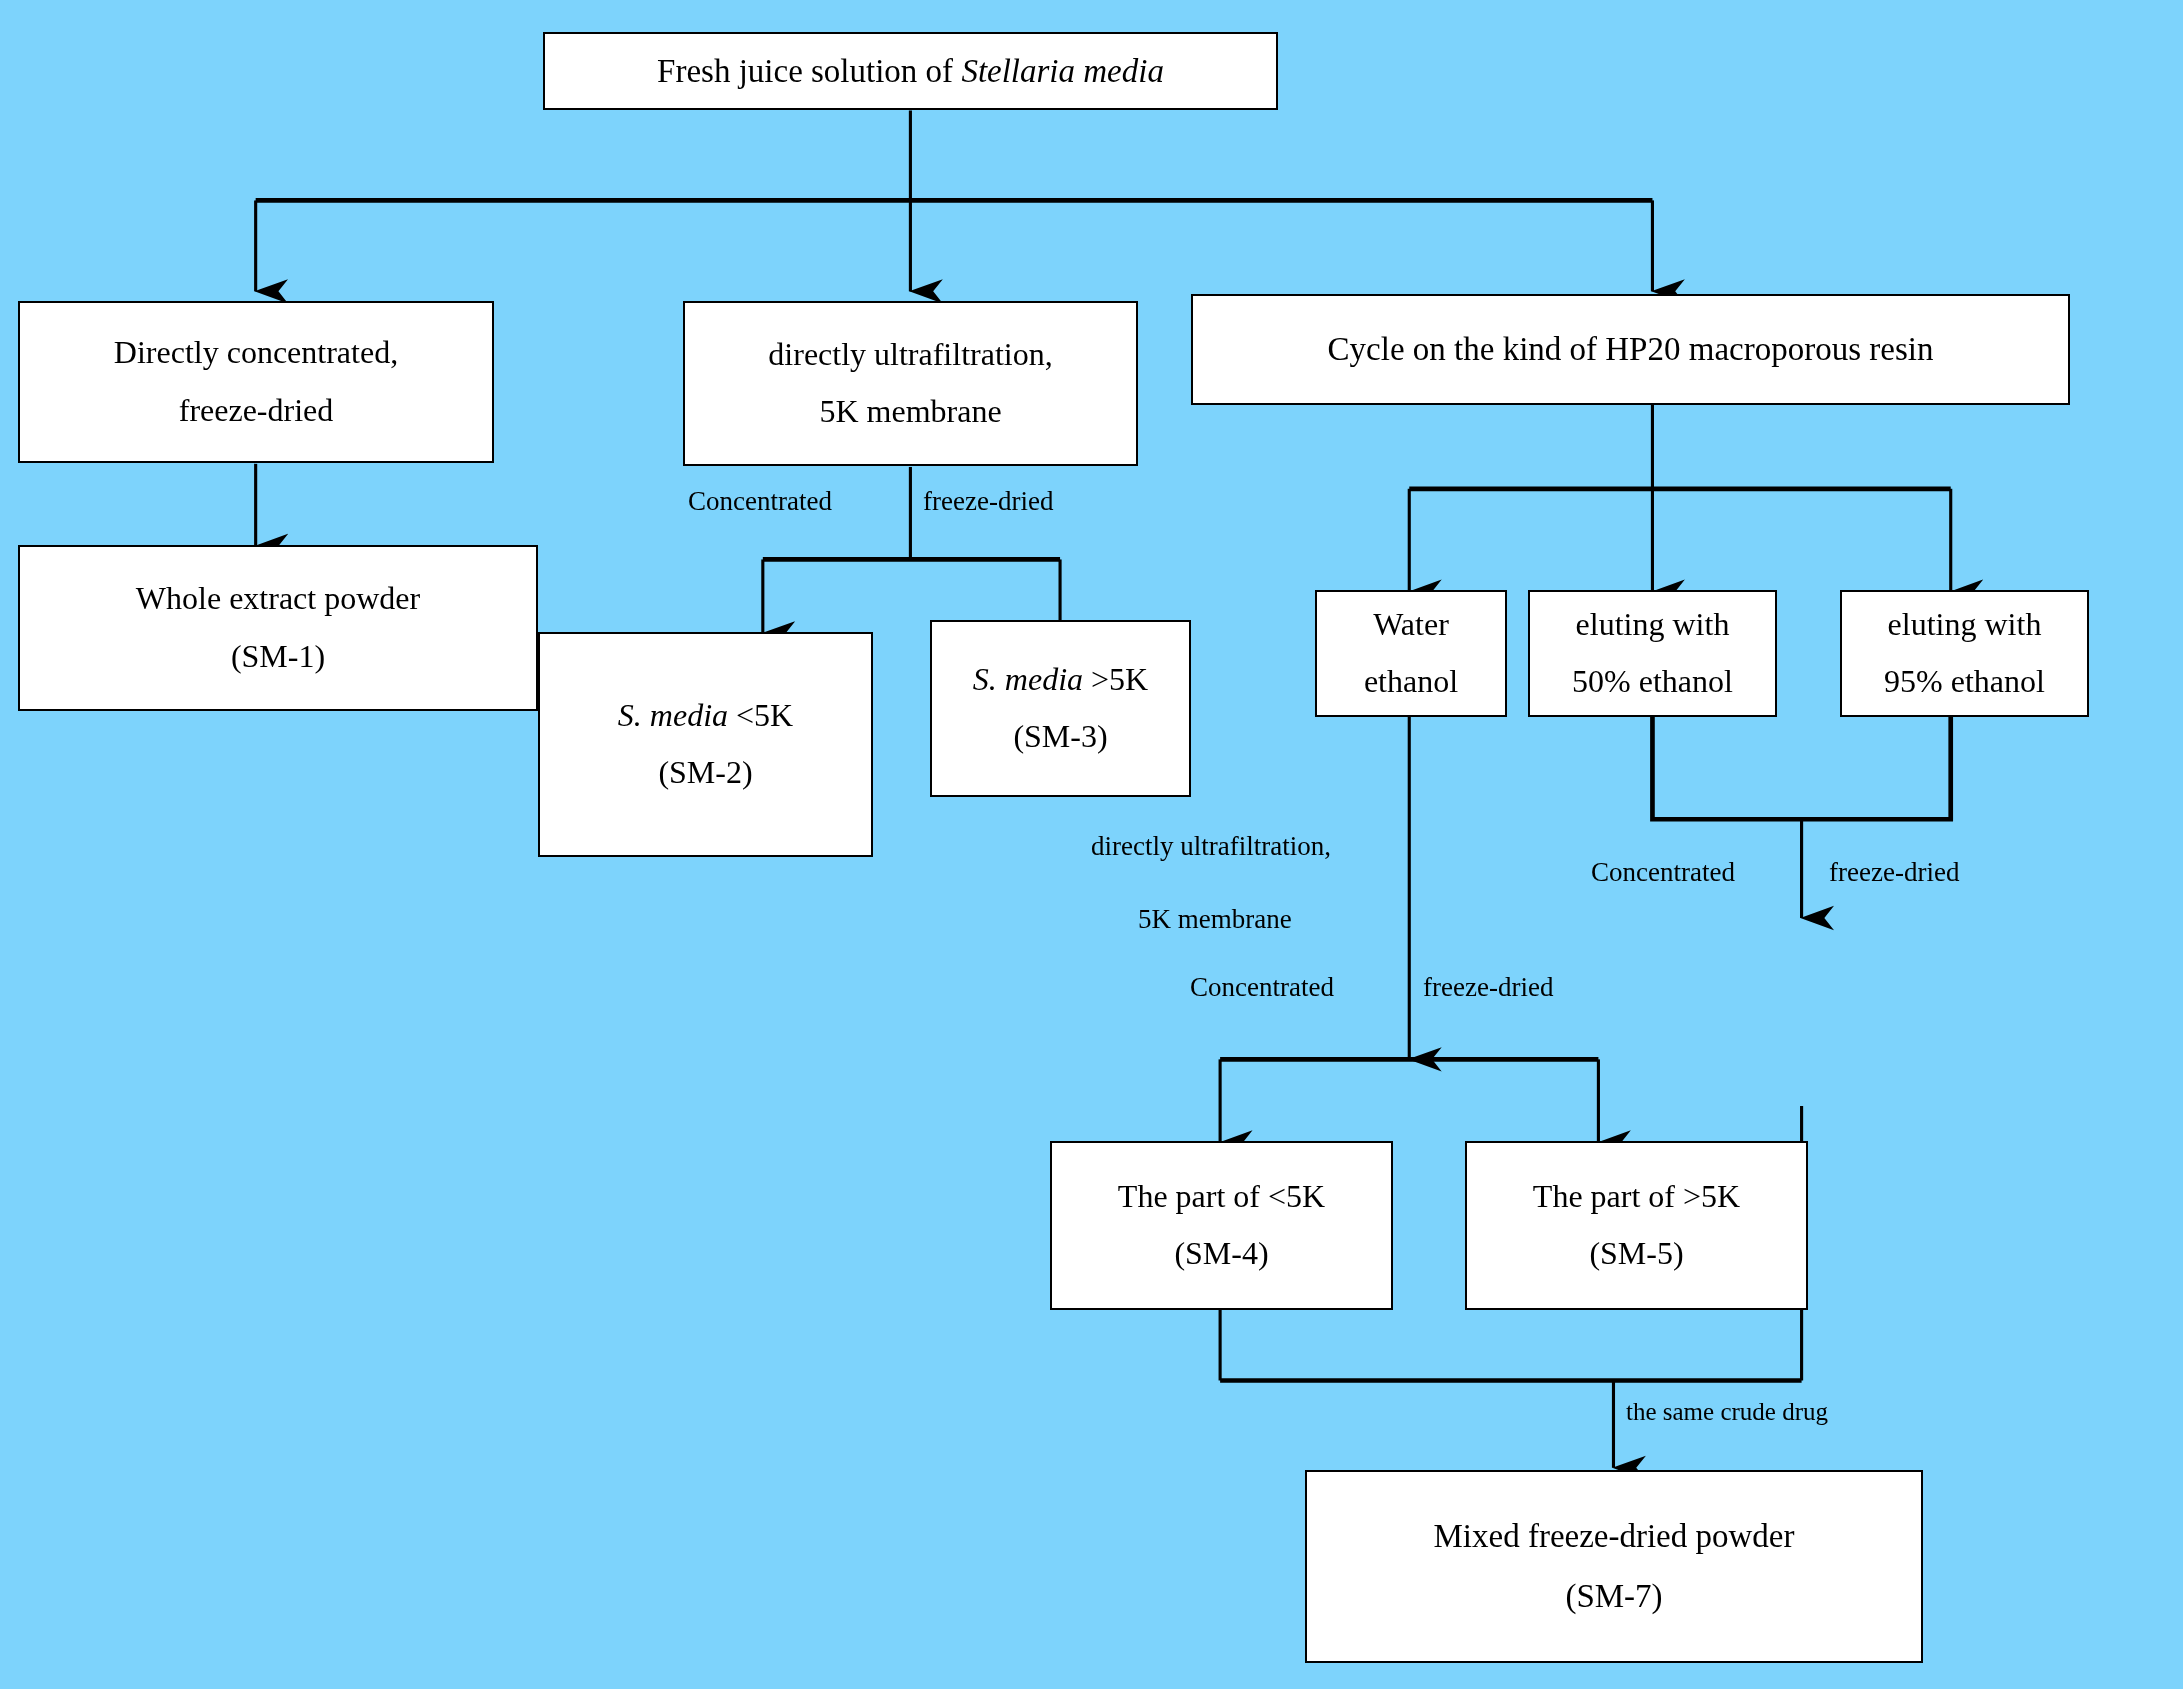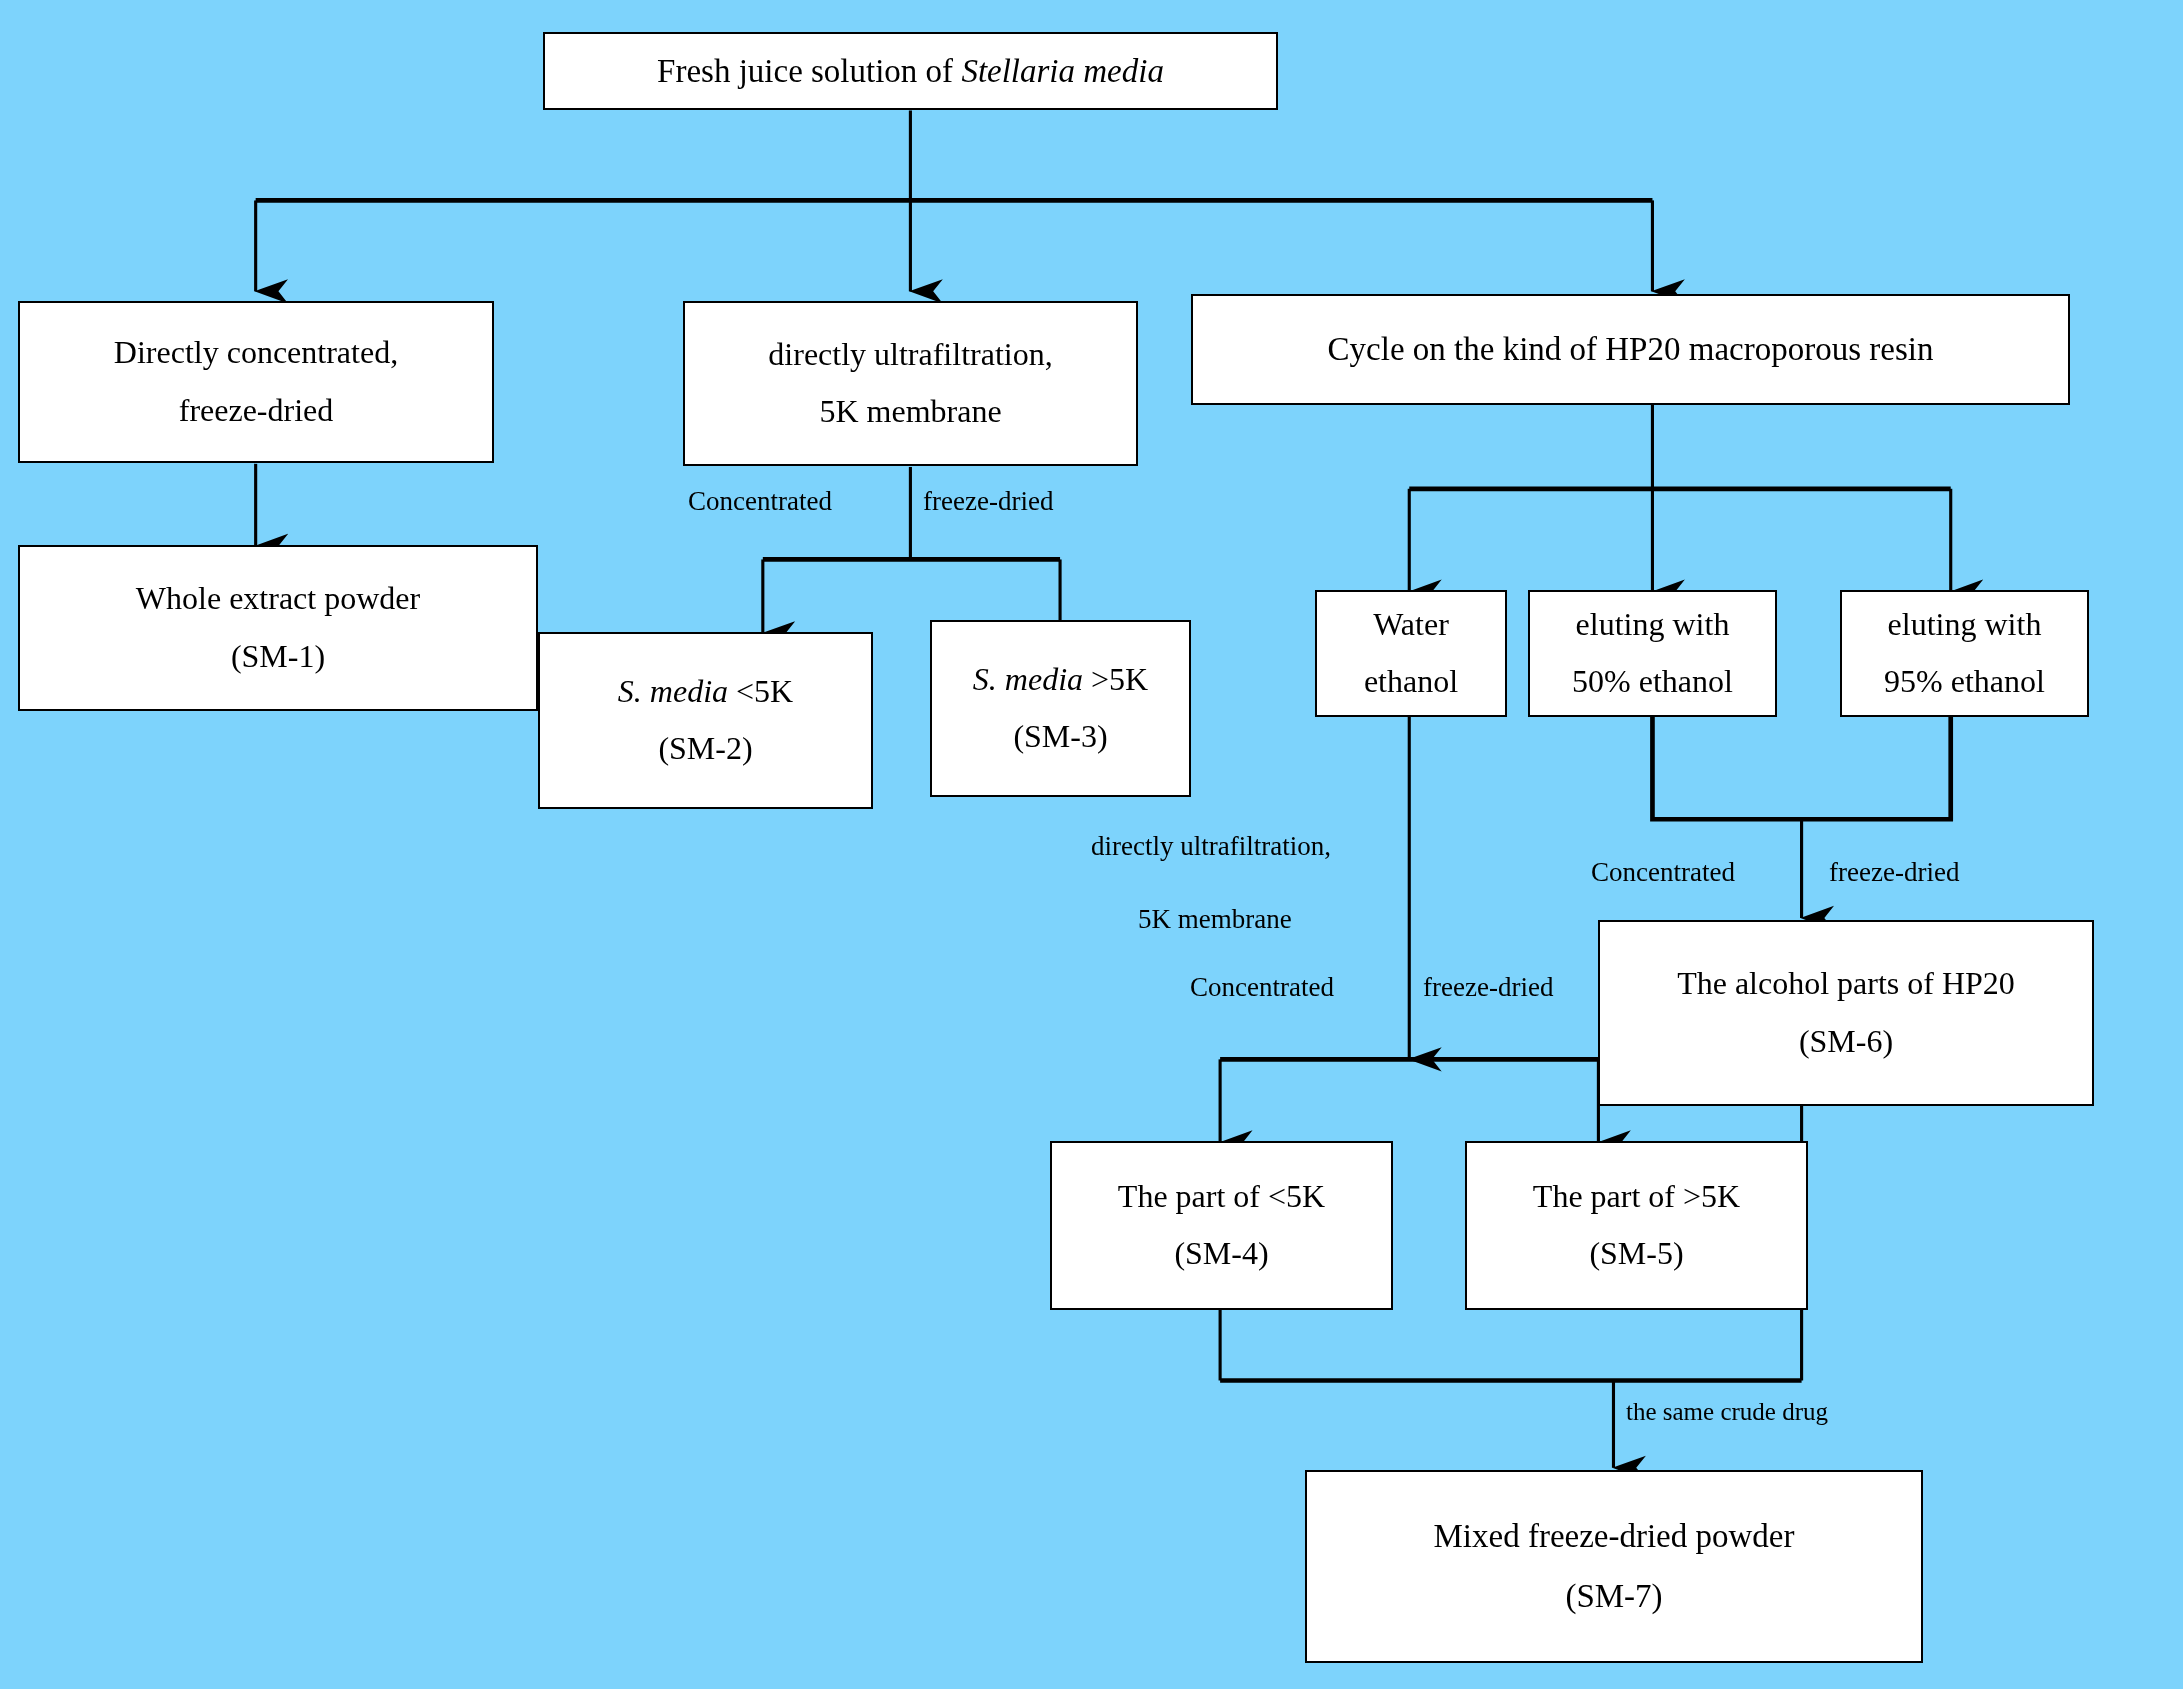--- a/index.html
+++ b/index.html
@@ -120,21 +120,21 @@
   <div class="nodebox fs-mid" style="left:18px; top:545px; width:520px; height:166px;">
     <span class="line">Whole extract powder</span>
     <span class="line">(SM-1)</span>
   </div>
 
   <div class="nodebox fs-mid" style="left:683px; top:301px; width:455px; height:165px;">
     <span class="line">directly ultrafiltration,</span>
     <span class="line">5K  membrane</span>
   </div>
 
-  <div class="nodebox fs-mid" style="left:538px; top:632px; width:335px; height:177px;">
+  <div class="nodebox fs-mid" style="left:538px; top:632px; width:335px; height:225px;">
     <span class="line">
       <span class="it">S. media</span><span> &lt;5K</span>
     </span>
     <span class="line">(SM-2)</span>
   </div>
 
   <div class="nodebox fs-mid" style="left:930px; top:620px; width:261px; height:177px;">
     <span class="line">
       <span class="it">S. media</span><span> &gt;5K</span>
     </span>
@@ -153,24 +153,20 @@
   <div class="nodebox fs-mid" style="left:1528px; top:590px; width:249px; height:127px;">
     <span class="line">eluting with</span>
     <span class="line">50% ethanol</span>
   </div>
 
   <div class="nodebox fs-mid" style="left:1840px; top:590px; width:249px; height:127px;">
     <span class="line">eluting with</span>
     <span class="line">95% ethanol</span>
   </div>
 
-  <div class="nodebox fs-mid" style="left:1598px; top:920px; width:496px; height:186px;">
-    <span class="line">The  alcohol parts of HP20</span>
-    <span class="line">(SM-6)</span>
-  </div>
 
   <div class="nodebox fs-mid" style="left:1050px; top:1141px; width:343px; height:169px;">
     <span class="line">The part of &lt;5K</span>
     <span class="line">(SM-4)</span>
   </div>
 
   <div class="nodebox fs-mid" style="left:1429px; top:1141px; width:343px; height:169px;margin-left:36px;">
     <span class="line">The part of &gt;5K</span>
     <span class="line">(SM-5)</span>
   </div>

